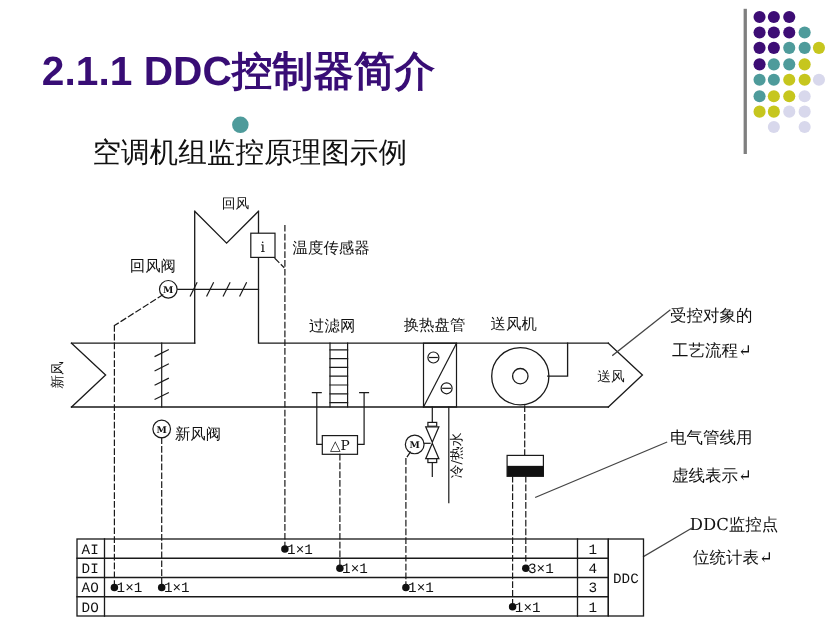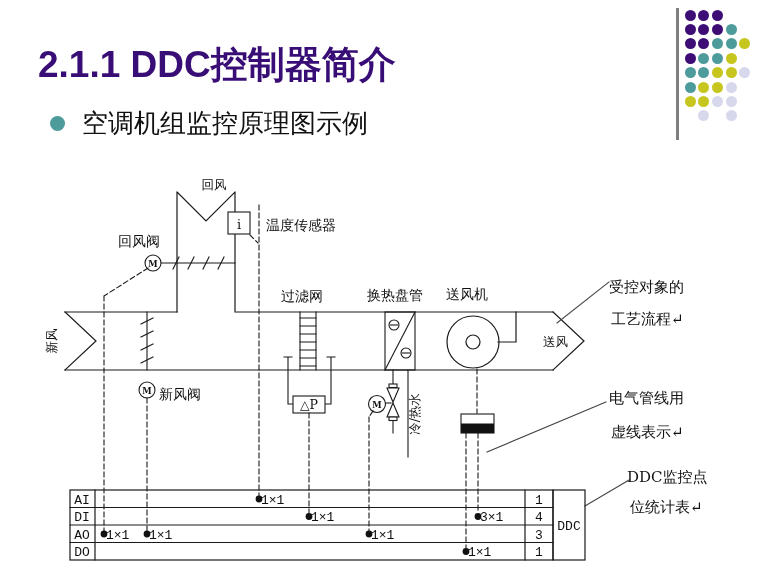--- a/index.html
+++ b/index.html
@@ -1,20 +1,20 @@
 <!DOCTYPE html>
 <html><head>
 <meta charset="utf-8">
 <style>
   html,body{margin:0;padding:0;background:#fff;}
   .slide{position:relative;width:760px;height:578px;background:#ffffff;overflow:hidden;
          font-family:"Liberation Sans",sans-serif;}
   .title{position:absolute;left:38px;top:40px;font-size:37px;font-weight:bold;
          color:#380d75;letter-spacing:0px;font-family:"Liberation Sans",sans-serif;}
-  .bullet-row{position:absolute;left:50px;top:106px;display:flex;align-items:center;}
+  .bullet-row{position:absolute;left:84px;top:106px;display:flex;align-items:center;flex-direction:column;}
   .bullet-dot{width:15px;height:15px;border-radius:50%;background:#4e9b9b;margin-right:17px;flex:0 0 auto;}
   .bullet-text{font-size:26px;color:#111;font-family:"DejaVu Serif","Liberation Serif",serif;}
   .corner-line{position:absolute;left:676px;top:8px;width:2.5px;height:132px;background:#7f7f7f;}
   .deco-dot{position:absolute;width:11px;height:11px;border-radius:50%;}
   svg text{fill:#111;font-family:"DejaVu Serif","Liberation Serif",serif;}
   .lbl{font-size:14px;}
   .lbl-sm{font-size:12.5px;}
   .lbl-an{font-size:15px;}
   .mono{font-family:"Liberation Mono","DejaVu Sans Mono",monospace;font-size:13px;}
   .glyph{font-size:8.5px;}

